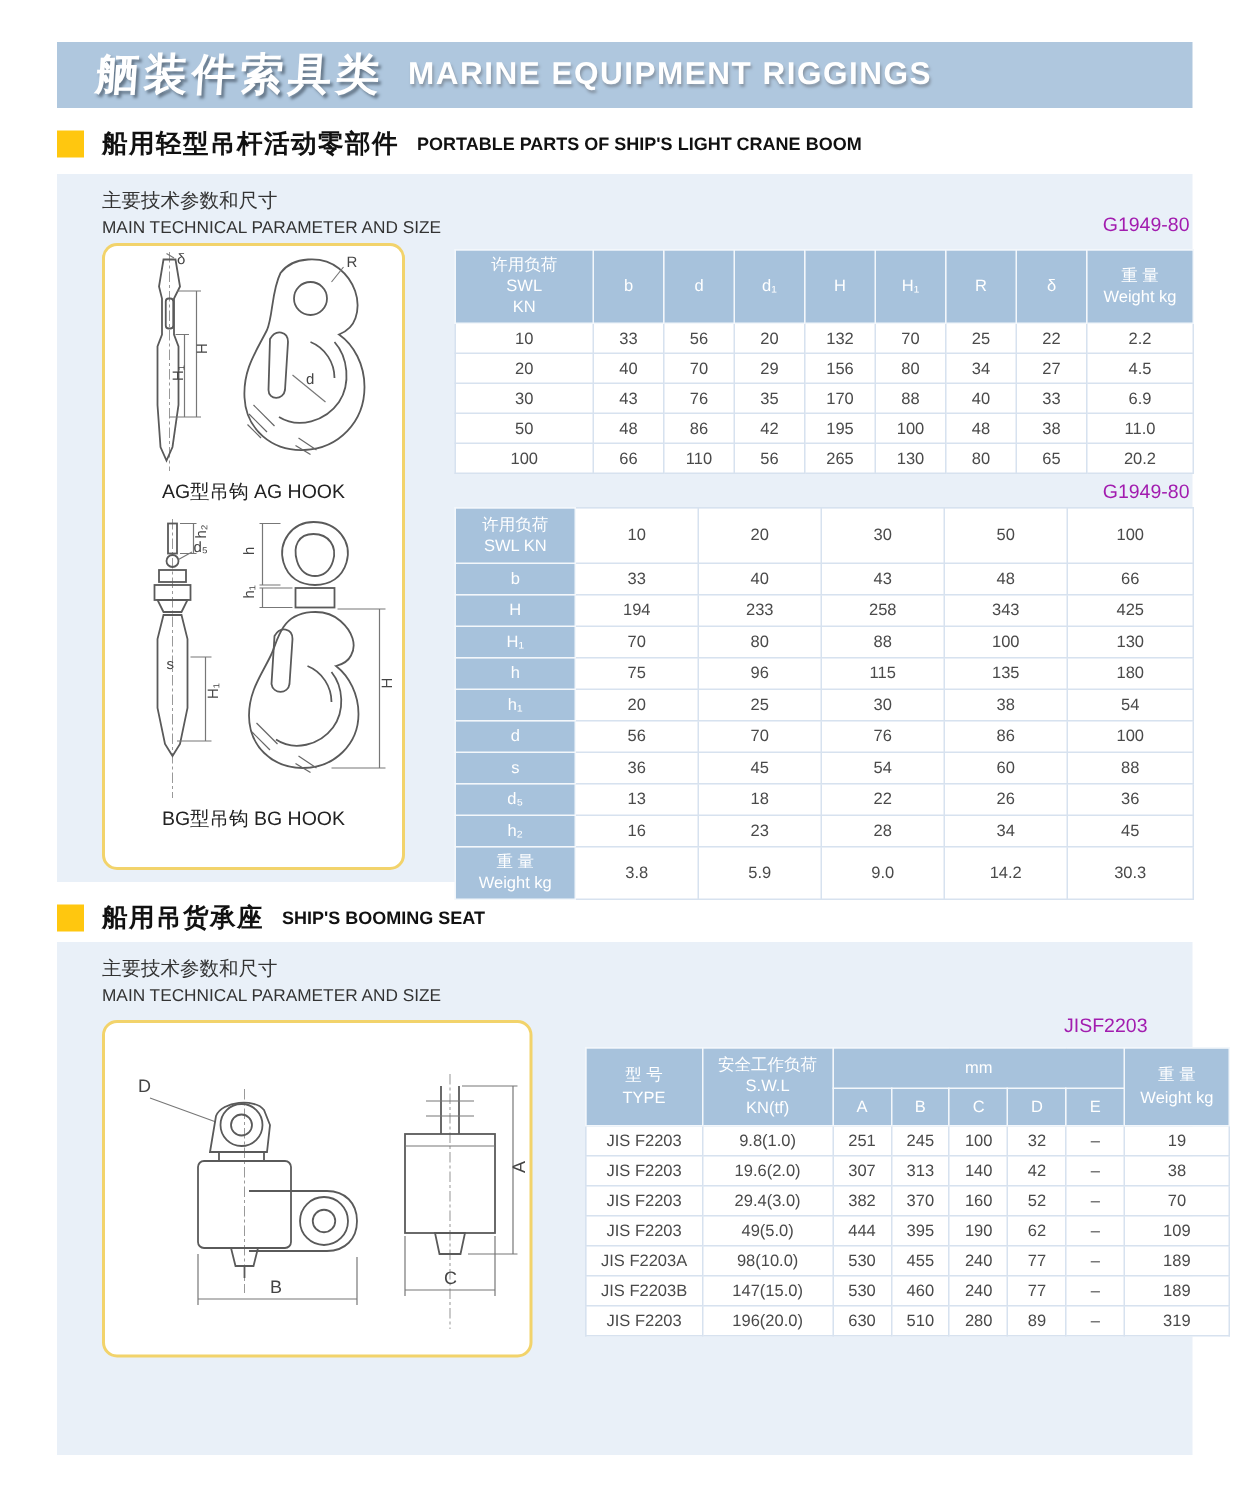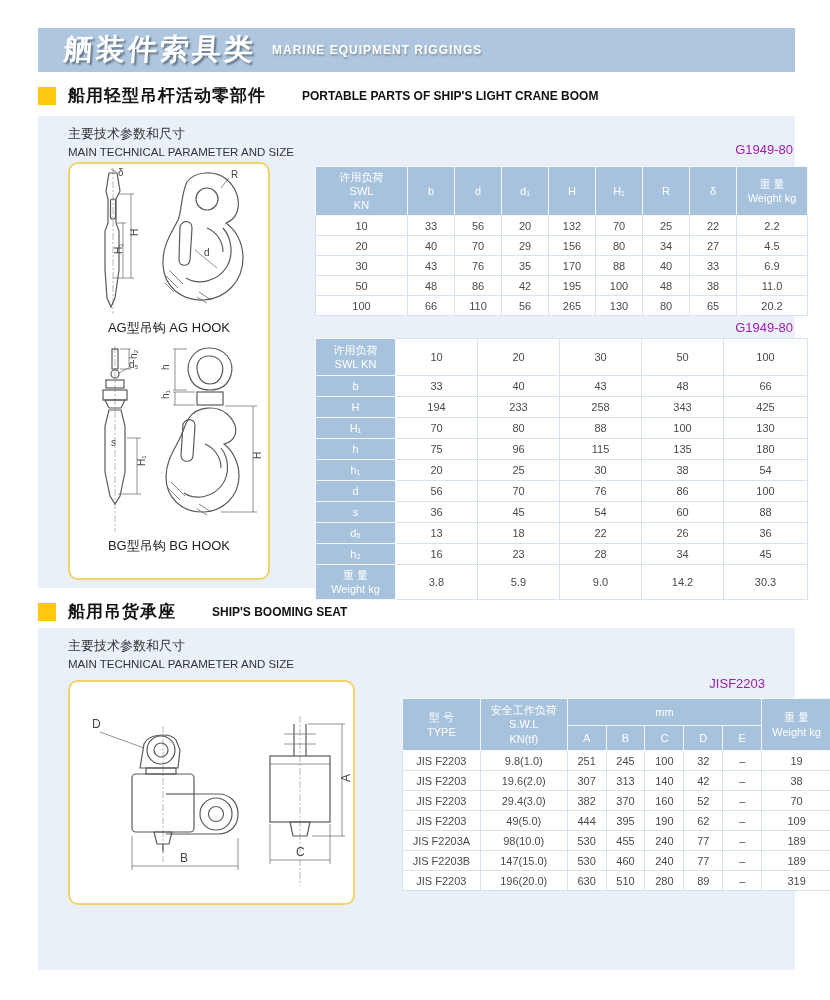--- a/index.html
+++ b/index.html
@@ -4,28 +4,28 @@
 <style>
   html,body{margin:0;padding:0;background:#fff;}
   body{font-family:"Liberation Sans","DejaVu Sans",sans-serif;}
   .page{position:relative;width:830px;height:1000px;background:#fff;overflow:hidden;}
 
   
   .header-bar{position:absolute;left:38px;top:28px;width:757px;height:44px;background:#afc7de;
     display:flex;align-items:center;padding-left:26px;box-sizing:border-box;gap:16px;}
   .header-zh{font-size:29px;font-weight:bold;color:#fff;letter-spacing:3px;
     text-shadow:2px 2px 2px #66788a;transform:skewX(-4deg);white-space:nowrap;}
-  .header-en{font-size:12px;font-weight:bold;color:#fff;letter-spacing:1px;
+  .header-en{font-size:21px;font-weight:bold;color:#fff;letter-spacing:1px;
     text-shadow:1px 2px 2px #8795a4;white-space:nowrap;}
 
   
   .sec-title{position:absolute;left:38px;display:flex;align-items:center;gap:12px;}
   .bullet{width:18px;height:18px;background:#ffc70f;flex:0 0 auto;}
   .sec-zh{font-size:17px;font-weight:bold;color:#111;letter-spacing:1px;white-space:nowrap;}
-  .sec-en{font-size:12px;font-weight:bold;color:#111;white-space:nowrap;margin-left:24px;}
+  .sec-en{font-size:12px;font-weight:bold;color:#111;white-space:nowrap;}
 
   
   .panel{position:absolute;left:38px;width:757px;background:#e9f0f8;}
   .panel1{top:116px;height:472px;}
   .panel2{top:628px;height:342px;}
   .subtitle{position:absolute;left:30px;top:9px;color:#333;}
   .subtitle .zh{font-size:13px;margin:0 0 3px 0;}
   .subtitle .en{font-size:11.5px;margin:0;}
 
   
@@ -39,21 +39,21 @@
   svg path,svg line,svg rect,svg circle,svg polyline{fill:none;stroke:#5a5a5a;stroke-width:1.2;}
   svg .thin{stroke-width:0.8;stroke:#777;}
   svg .cl{stroke-width:0.7;stroke:#999;stroke-dasharray:7 2 2 2;}
   svg .hatch{stroke-width:0.8;stroke:#666;}
   svg text{fill:#444;font-size:10px;font-family:"Liberation Sans",sans-serif;stroke:none;}
 
   
   .std{position:absolute;font-size:13px;color:#a21caf;}
 
   
-  table{border-collapse:collapse;table-layout:fixed;width:100%;margin-left:12px;}
+  table{border-collapse:collapse;table-layout:fixed;width:100%;}
   th{background:#a7c2dc;color:#fff;font-weight:normal;font-size:11px;text-align:center;
      border:1.5px solid #f3f7fb;white-space:pre-line;line-height:1.3;padding:1px 0;}
   td{background:#fff;color:#4a4a4a;font-size:11px;text-align:center;
      border:1px solid #d7e2ef;white-space:pre-line;padding:0;}
   .tbl-wrap{position:absolute;}
   .tbl1-wrap{left:265px;top:50px;width:492px;}
   .tbl1-wrap th{height:46px;}
   .tbl1-wrap td{height:19px;}
   .tbl2-wrap{left:265px;top:222px;width:492px;}
   .tbl2-wrap th{height:18px;}

